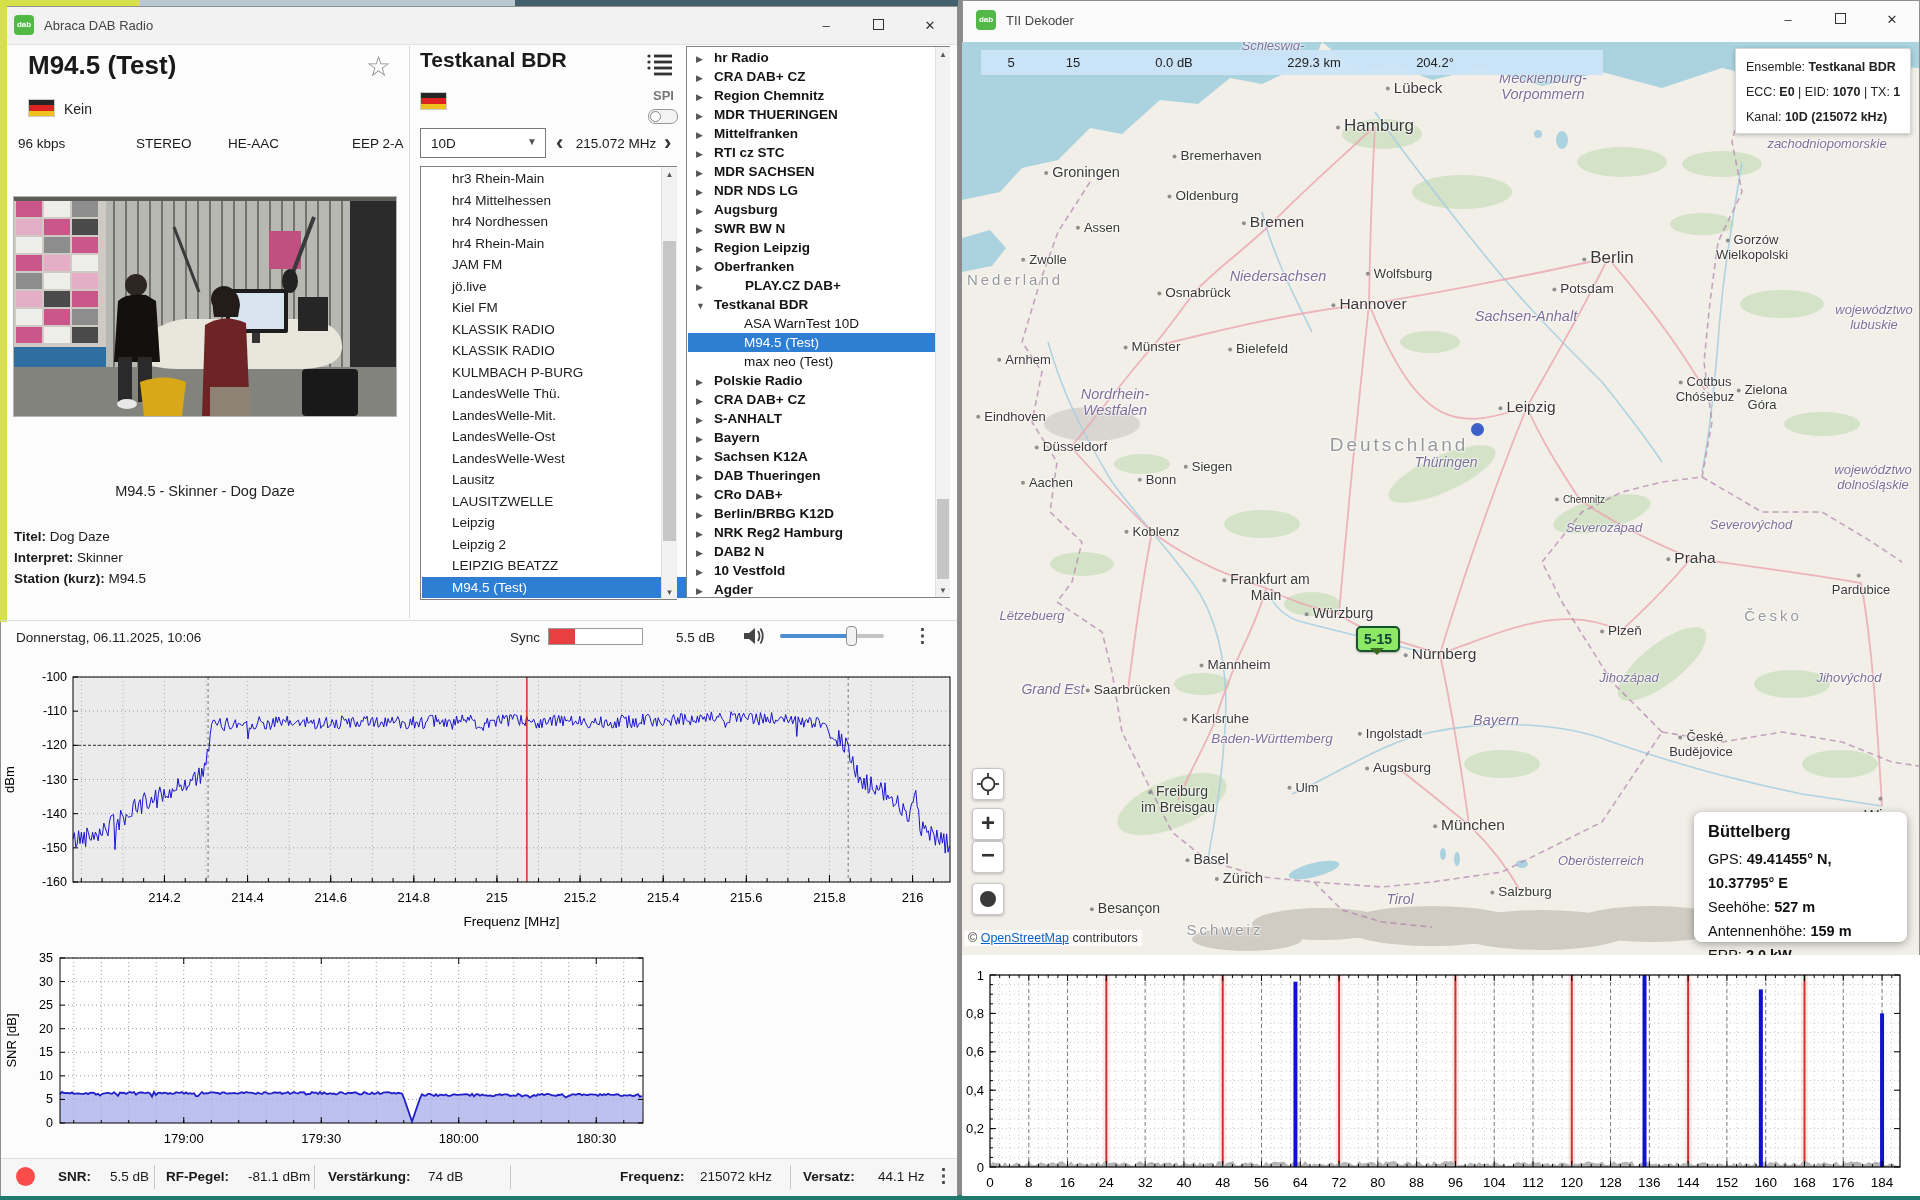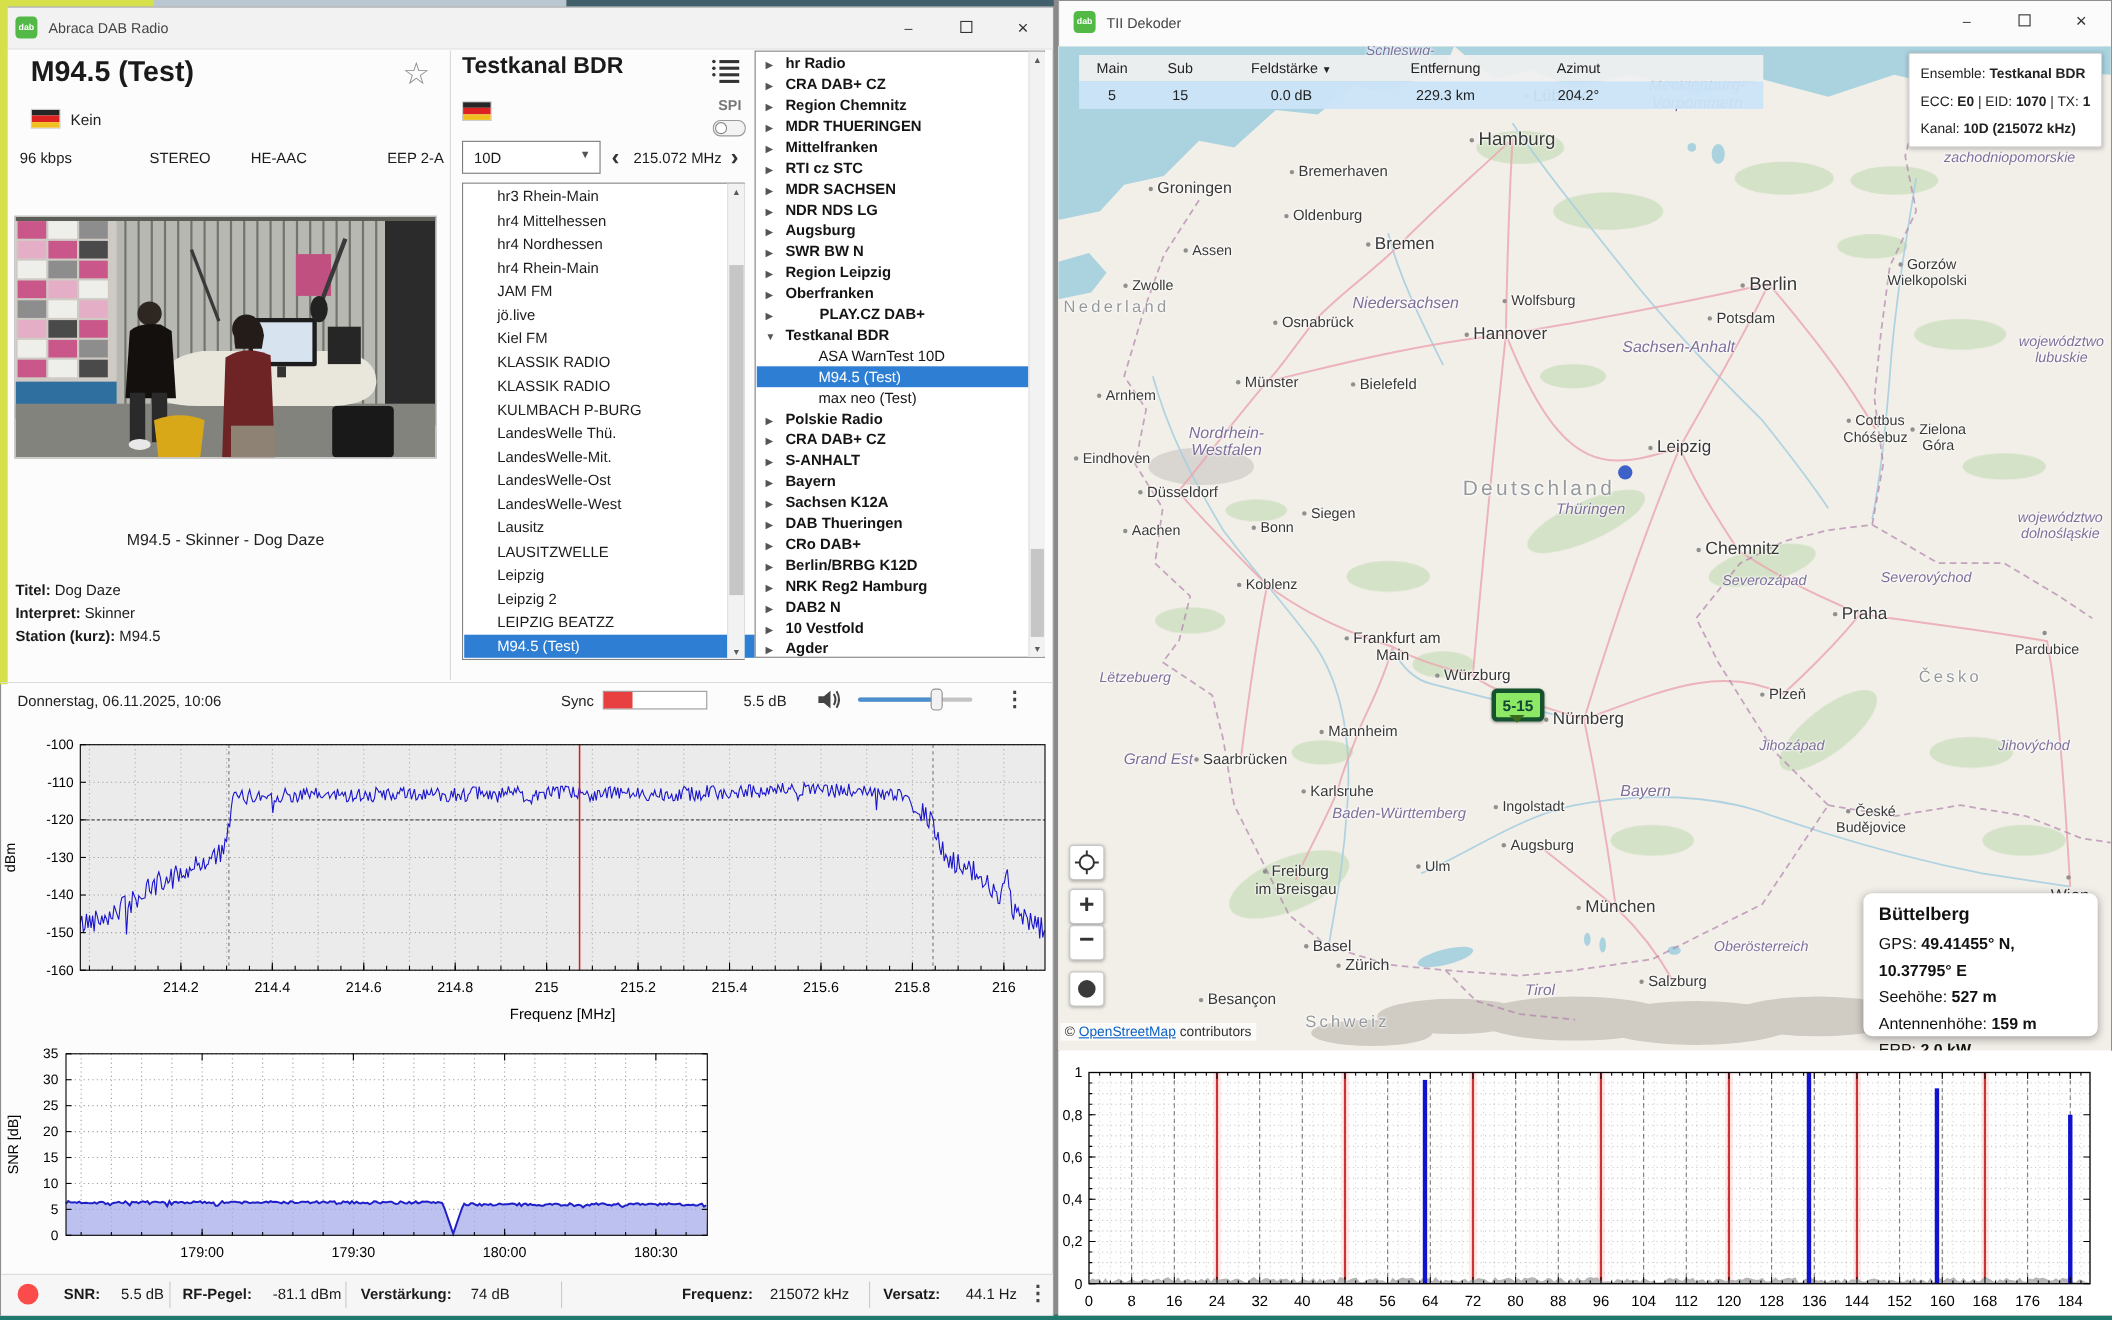--- a/index.html
+++ b/index.html
@@ -48,21 +48,21 @@
           box-shadow:0 1px 3px rgba(0,0,0,.25);text-align:center;color:#333;box-sizing:border-box;}
   .ttable{font-size:13px;color:#222;}
   .tth{background:rgba(240,240,240,.93);}
   .ttr{background:rgba(203,228,248,.95);}
   .tcell{display:inline-block;text-align:center;}
   .infobox{background:#fff;border:1px solid #d7d7d7;box-shadow:0 1px 4px rgba(0,0,0,.25);
            font-size:12.5px;color:#222;border-radius:2px;}
   .overlay{background:#fff;border-radius:8px;box-shadow:0 2px 8px rgba(0,0,0,.35);color:#111;}
   .attrib{font-size:12.5px;color:#333;background:rgba(255,255,255,.75);padding:1px 4px;}
   .attrib a{color:#0b62c4;text-decoration:underline;}
-  .marker{background:#8de865;border:4px solid #14532d;border-radius:5px;font-size:14px;
+  .marker{background:#8de865;border:2px solid #14532d;border-radius:5px;font-size:14px;
           font-weight:bold;color:#143;text-align:center;box-shadow:0 1px 2px rgba(0,0,0,.3);}
   .marker:after{content:"";position:absolute;left:12px;top:20px;border:7px solid transparent;
           border-top-color:#3a6b1f;border-bottom-width:0;}
   svg text{font-family:"Liberation Sans",sans-serif;}
 </style>
 </head>
 <body>
 <div id="root">
 
 <div class="abs" style="left:0;top:0;width:140px;height:7px;background:#d6e04a;"></div>
@@ -653,21 +653,21 @@
 Góra</div>
         <div class="mlabel mregion" style="left: 912px; top: 276px; font-size: 13px;">województwo
 lubuskie</div>
         <div class="mlabel mcity mdot" style="left: 62px; top: 318px; font-size: 13px;">Arnhem</div>
         <div class="mlabel mregion" style="left: 153px; top: 360px; font-size: 14.5px;">Nordrhein-
 Westfalen</div>
         <div class="mlabel mcity mdot" style="left: 49px; top: 375px; font-size: 13px;">Eindhoven</div>
         <div class="mlabel mcity mdot" style="left: 109px; top: 405px; font-size: 13.5px;">Düsseldorf</div>
         <div class="mlabel mcountry" style="left: 437px; top: 403px; font-size: 19px;">Deutschland</div>
         <div class="mlabel mregion" style="left: 484px; top: 421px; font-size: 14px;">Thüringen</div>
-        <div class="mlabel mcity mdot" style="left: 618px; top: 458px; font-size: 16px;">Chemnitz</div>
+        <div class="mlabel mcity mdot" style="left: 618px; top: 458px; font-size: 10px;">Chemnitz</div>
         <div class="mlabel mregion" style="left: 911px; top: 436px; font-size: 13px;">województwo
 dolnośląskie</div>
         <div class="mlabel mcity mdot" style="left: 246px; top: 425px; font-size: 13px;">Siegen</div>
         <div class="mlabel mcity mdot" style="left: 195px; top: 438px; font-size: 13px;">Bonn</div>
         <div class="mlabel mcity mdot" style="left: 85px; top: 441px; font-size: 13px;">Aachen</div>
         <div class="mlabel mcity mdot" style="left: 190px; top: 490px; font-size: 13px;">Koblenz</div>
         <div class="mlabel mcity mdot" style="left: 304px; top: 546px; font-size: 14px;">Frankfurt am
 Main</div>
         <div class="mlabel mcity mdot" style="left: 377px; top: 572px; font-size: 14px;">Würzburg</div>
         <div class="mlabel mcity mdot" style="left: 478px; top: 612px; font-size: 15.5px;">Nürnberg</div>
@@ -701,21 +701,20 @@
         <div class="mlabel mcity mdot" style="left: 920px; top: 764px; font-size: 15.5px;">Wien</div>
         <div class="mlabel mcity mdot" style="left: 559px; top: 850px; font-size: 13.5px;">Salzburg</div>
         <div class="mlabel mregion" style="left: 639px; top: 819px; font-size: 13px;">Oberösterreich</div>
         <div class="mlabel mregion" style="left: 438px; top: 858px; font-size: 14px;">Tirol</div>
       </div>
   <div class="abs" style="left:509px;top:381px;width:13px;height:13px;border-radius:50%;background:#2a51c4;opacity:.9;"></div>
   <div class="abs marker" style="left:394px;top:584px;width:40px;height:22px;line-height:22px;"><span>5-15</span></div>
 
   
   <div class="abs ttable" style="left:19px;top:8px;width:622px;">
-    <div id="tthead" class="tth" style="height:24px;line-height:24px;"><span class="tcell" style="width: 60px;">Main</span><span class="tcell" style="width: 64px;">Sub</span><span class="tcell" style="width: 138px;">Feldstärke <span style="font-size:9px;">▼</span></span><span class="tcell" style="width: 142px;">Entfernung</span><span class="tcell" style="width: 100px;">Azimut</span></div>
     <div id="ttrow" class="ttr" style="height:25px;line-height:25px;"><span class="tcell" style="width: 60px;">5</span><span class="tcell" style="width: 64px;">15</span><span class="tcell" style="width: 138px;">0.0 dB</span><span class="tcell" style="width: 142px;">229.3 km</span><span class="tcell" style="width: 100px;">204.2°</span></div>
   </div>
 
   
   <div class="abs" style="left:738px;top:24px;font-size:14px;color:#3c3c3c;">&nbsp;</div>
   <div id="infobox" class="abs infobox" style="left:773px;top:6px;width:176px;height:86px;padding:6px 10px;box-sizing:border-box;">
         <div style="height: 25px; line-height: 25px; white-space: nowrap;">Ensemble: <b>Testkanal BDR</b></div>
         <div style="height: 25px; line-height: 25px; white-space: nowrap;">ECC: <b>E0</b> | EID: <b>1070</b> | TX: <b>1</b></div>
         <div style="height: 25px; line-height: 25px; white-space: nowrap;">Kanal: <b>10D (215072 kHz)</b></div>
       </div>

